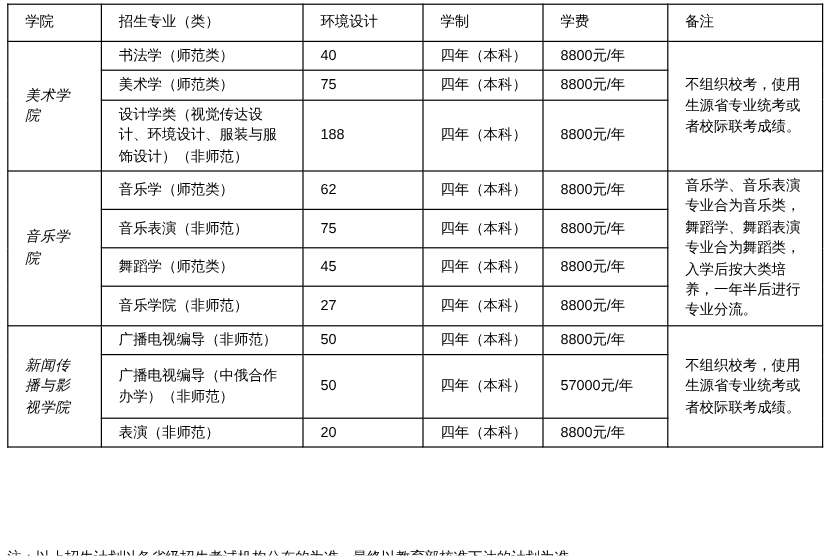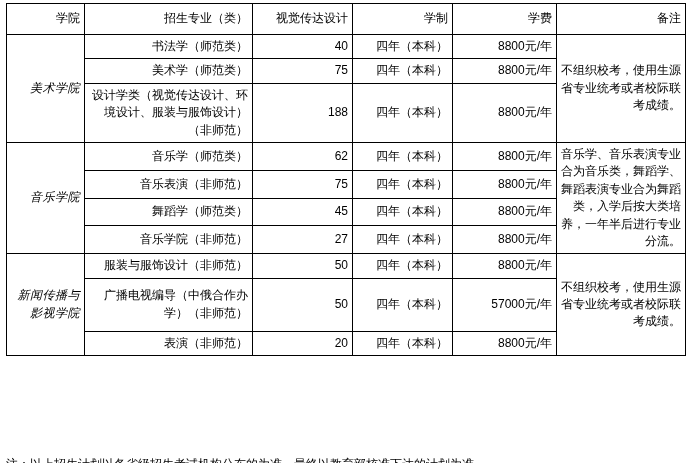--- a/index.html
+++ b/index.html
@@ -22,23 +22,23 @@
   table.admissions {
     border-collapse: collapse;
     table-layout: fixed;
     width: 679px;
     margin: 3px 0 0 6px;
     font-size: 12px;
   }
   table.admissions th,
   table.admissions td {
     border: 1px solid #000000;
-    text-align: right;
+    text-align: left;
     vertical-align: middle;
-    padding: 3px 4px;
+    padding: 3px 14px;
     line-height: 1.45;
     font-weight: normal;
   }
   table.admissions th {
     font-weight: normal;
     height: 24px;
   }
   col.c-college  { width: 78px; }
   col.c-major    { width: 168px; }
   col.c-plan     { width: 100px; }
@@ -85,21 +85,21 @@
       <col class="c-major">
       <col class="c-plan">
       <col class="c-system">
       <col class="c-fee">
       <col class="c-remark">
     </colgroup>
     <thead>
       <tr>
         <th>学院</th>
         <th>招生专业（类）</th>
-        <th>视觉传达设计</th>
+        <th>环境设计</th>
         <th>学制</th>
         <th>学费</th>
         <th>备注</th>
       </tr>
     </thead>
     <tbody>
 
       <tr>
         <td class="col-college" rowspan="3">美术学院</td>
         <td class="col-major">书法学（师范类）</td>
@@ -143,21 +143,21 @@
       </tr>
       <tr>
         <td class="col-major">音乐学院（非师范）</td>
         <td>27</td>
         <td class="nowrapish">四年（本科）</td>
         <td class="nowrapish">8800元/年</td>
       </tr>
 
       <tr>
         <td class="col-college" rowspan="3">新闻传播与影视学院</td>
-        <td class="col-major">服装与服饰设计（非师范）</td>
+        <td class="col-major">广播电视编导（非师范）</td>
         <td>50</td>
         <td class="nowrapish">四年（本科）</td>
         <td class="nowrapish">8800元/年</td>
         <td class="col-remark" rowspan="3">不组织校考，使用生源省专业统考或者校际联考成绩。</td>
       </tr>
       <tr>
         <td class="col-major tall">广播电视编导（中俄合作办学）（非师范）</td>
         <td>50</td>
         <td class="nowrapish">四年（本科）</td>
         <td class="nowrapish">57000元/年</td>

